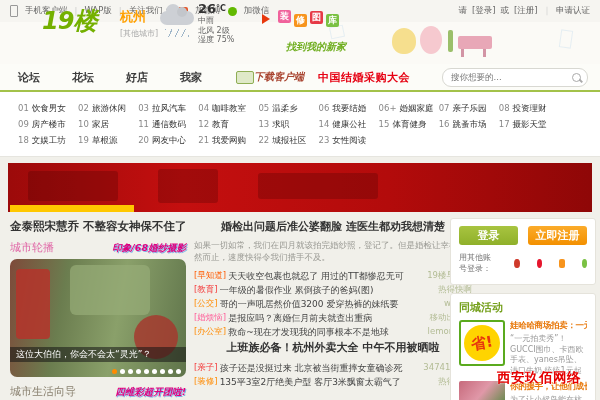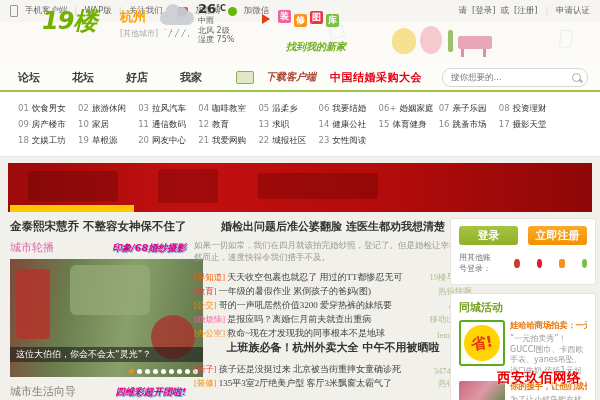--- a/index.html
+++ b/index.html
@@ -39,21 +39,21 @@
   .rab-blob{left:420px;top:26px;width:22px;height:28px;background:#f6c9cf;border-radius:50%;}
   .plant{left:448px;top:30px;width:5px;height:22px;background:#9bbf6a;border-radius:2px;}
   .table{left:458px;top:36px;width:34px;height:13px;background:#e8a7b7;border-radius:2px;}
   .table:after{content:"";position:absolute;left:3px;top:13px;width:28px;height:8px;
         background:repeating-linear-gradient(90deg,#d294a5 0 3px,transparent 3px 22px);}
   .doodle{border:1px solid #d7e6f0;opacity:.6;}
   
   .nav{top:64px;left:0;right:0;height:26px;background:#fcfcf8;border-bottom:2px solid #a3c24a;
        display:flex;align-items:center;padding-left:18px;}
   .tab{font-size:11px;font-weight:bold;color:#3c3c3c;margin-right:32px;}
-  .dl{display:flex;align-items:center;gap:12px;margin-left:2px;}
+  .dl{display:flex;align-items:center;gap:0;margin-left:2px;}
   .dl-ic{width:16px;height:11px;background:#dfe9c8;border:1px solid #8fae54;border-radius:2px;}
   .dl-tx{font-size:10px;font-weight:bold;font-style:italic;color:#a8432f;}
   .event{font-size:11px;font-weight:bold;color:#e60012;margin-left:14px;letter-spacing:0.5px;}
   .search{margin-left:auto;margin-right:12px;width:132px;height:17px;border:1px solid #d8d8d2;
           border-radius:9px;background:#fff;display:flex;align-items:center;padding:0 6px;}
   .search input{border:none;outline:none;flex:1;font-size:8.5px;color:#777;background:transparent;
           font-family:inherit;width:100px;}
   .mag{width:7px;height:7px;border:1.5px solid #aaa;border-radius:50%;position:relative;}
   .mag:after{content:"";position:absolute;left:6px;top:6px;width:4px;height:1.5px;background:#aaa;transform:rotate(45deg);}
   
@@ -66,38 +66,38 @@
   .ad{top:163px;left:8px;width:584px;height:49px;
       background:linear-gradient(90deg,#9c0a0a,#c40f0f 30%,#b30b0b 65%,#8f0707);}
   .ad .blob{position:absolute;background:rgba(60,0,0,.25);border-radius:3px;}
   .ad .ystrip{position:absolute;left:2px;bottom:0;width:124px;height:7px;background:#ffc800;}
   
   .leftcol{left:10px;top:219px;width:176px;}
   .headline{font-size:11.5px;font-weight:bold;color:#333;white-space:nowrap;}
   .lrow{display:flex;justify-content:space-between;align-items:baseline;margin-top:6px;}
   .pinklab{font-size:11px;color:#e066a6;}
   .badge{font-size:9.5px;font-weight:bold;font-style:italic;color:#e0007f;text-shadow:1px 1px 0 #7fb3e8;}
-  .carousel{position:relative;margin-top:4px;width:176px;height:118px;overflow:hidden;border-radius:0;
-      background:linear-gradient(100deg,#7e4a3a 0%,#6b7d4f 30%,#8aa06a 60%,#5f744a 100%);padding-left:17px;}
+  .carousel{position:relative;margin-top:4px;width:176px;height:118px;overflow:hidden;border-radius:7px;
+      background:linear-gradient(100deg,#7e4a3a 0%,#6b7d4f 30%,#8aa06a 60%,#5f744a 100%);}
   .carousel .b1{position:absolute;left:6px;top:10px;width:34px;height:70px;background:#b5342a;border-radius:4px;opacity:.85;}
   .carousel .b2{position:absolute;right:8px;bottom:18px;width:44px;height:44px;background:#a8352c;border-radius:50%;opacity:.8;}
   .carousel .b3{position:absolute;left:60px;top:6px;width:80px;height:50px;background:#97ad77;border-radius:6px;opacity:.7;}
   .cap{position:absolute;left:0;right:0;bottom:15px;height:15px;background:rgba(20,20,20,.55);
        color:#fff;font-size:9px;line-height:15px;padding-left:6px;white-space:nowrap;}
   .dots{position:absolute;right:5px;bottom:3px;display:flex;gap:3px;}
   .dot{width:5px;height:5px;border-radius:50%;background:#fff;}
   .dot.on{background:#ff8a00;}
   .guiderow{display:flex;justify-content:space-between;align-items:baseline;margin-top:7px;}
   .guidelab{font-size:11px;color:#8a8170;}
   
   .midcol{left:194px;top:219px;width:278px;}
   .mtitle{font-size:11px;font-weight:bold;color:#333;text-align:center;white-space:nowrap;}
   .mbody{margin-top:5px;font-size:8.5px;color:#9a9a94;line-height:12px;}
   .plist{margin-top:7px;}
-  .prow{display:flex;align-items:flex-end;height:14px;font-size:9px;font-family:Liberation Serif, serif;}
+  .prow{display:flex;align-items:flex-start;height:14px;font-size:9px;}
   .ptg{font-size:8.5px;white-space:nowrap;}
   .ptt{margin-left:2px;color:#444;white-space:nowrap;overflow:hidden;flex:1;}
   .pus{margin-left:6px;color:#b3bc95;font-size:8.5px;white-space:nowrap;}
   .t-red{color:#f43b3b;}.t-org{color:#ff8a00;}.t-pink{color:#ff5e99;}.t-early{color:#ff5a00;}
   .msub{margin-top:0;text-align:center;font-size:11px;font-weight:bold;color:#333;white-space:nowrap;}
   
   .rightcol{left:450px;top:218px;width:146px;}
   .card{background:#fff;border:1px solid #e5e3db;border-radius:3px;box-sizing:border-box;}
   .logincard{padding:7px 8px 10px;}
   .btnrow{display:flex;gap:10px;}

